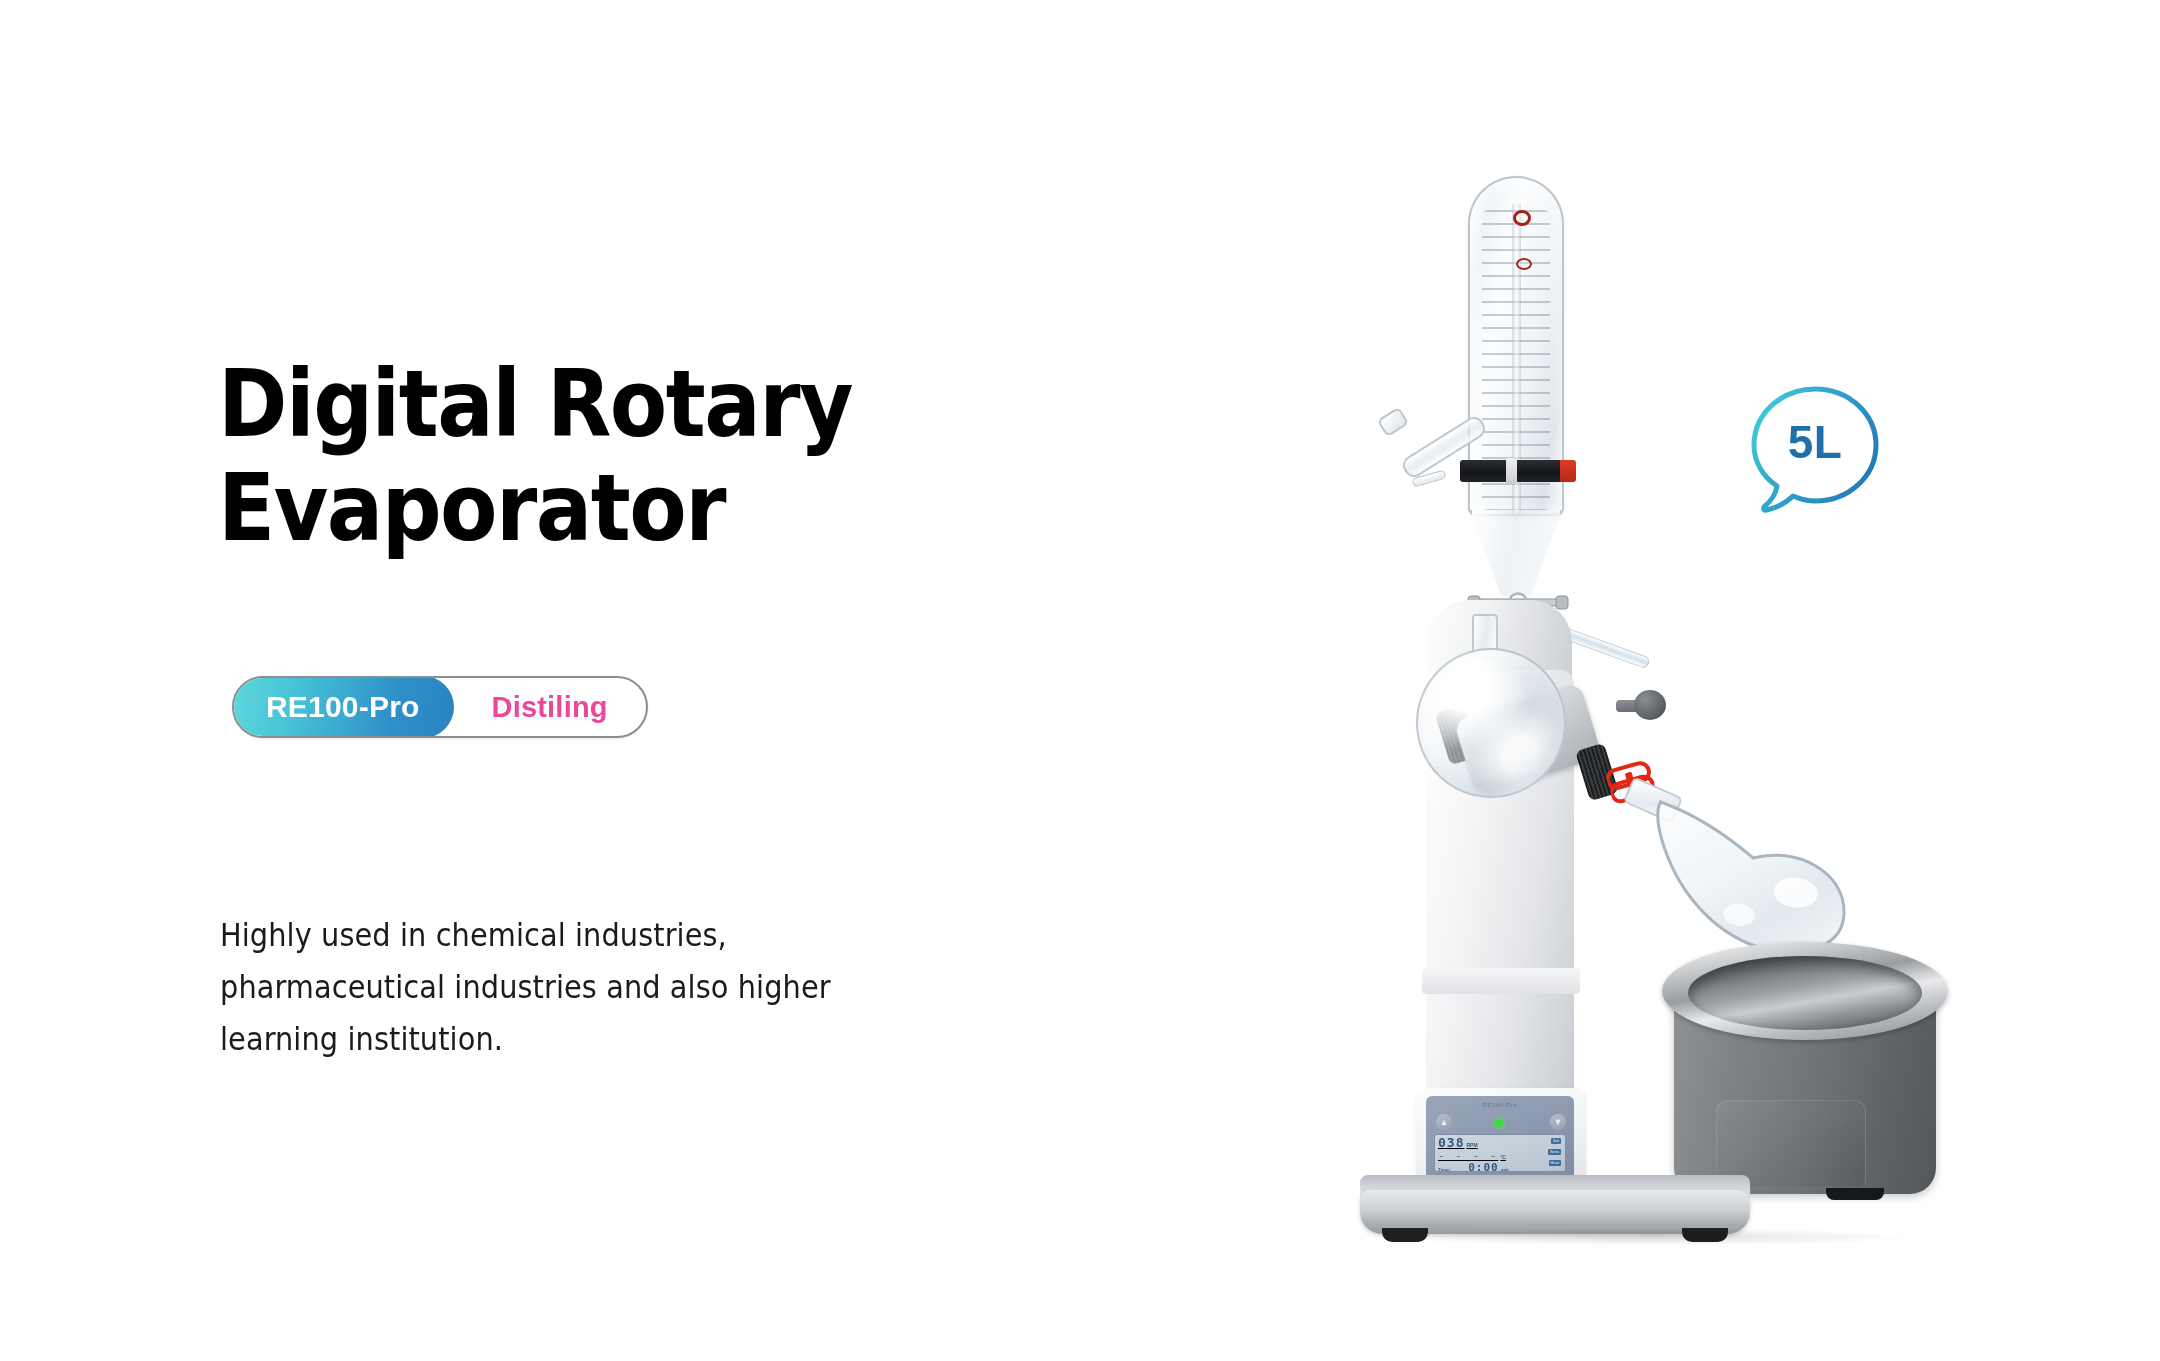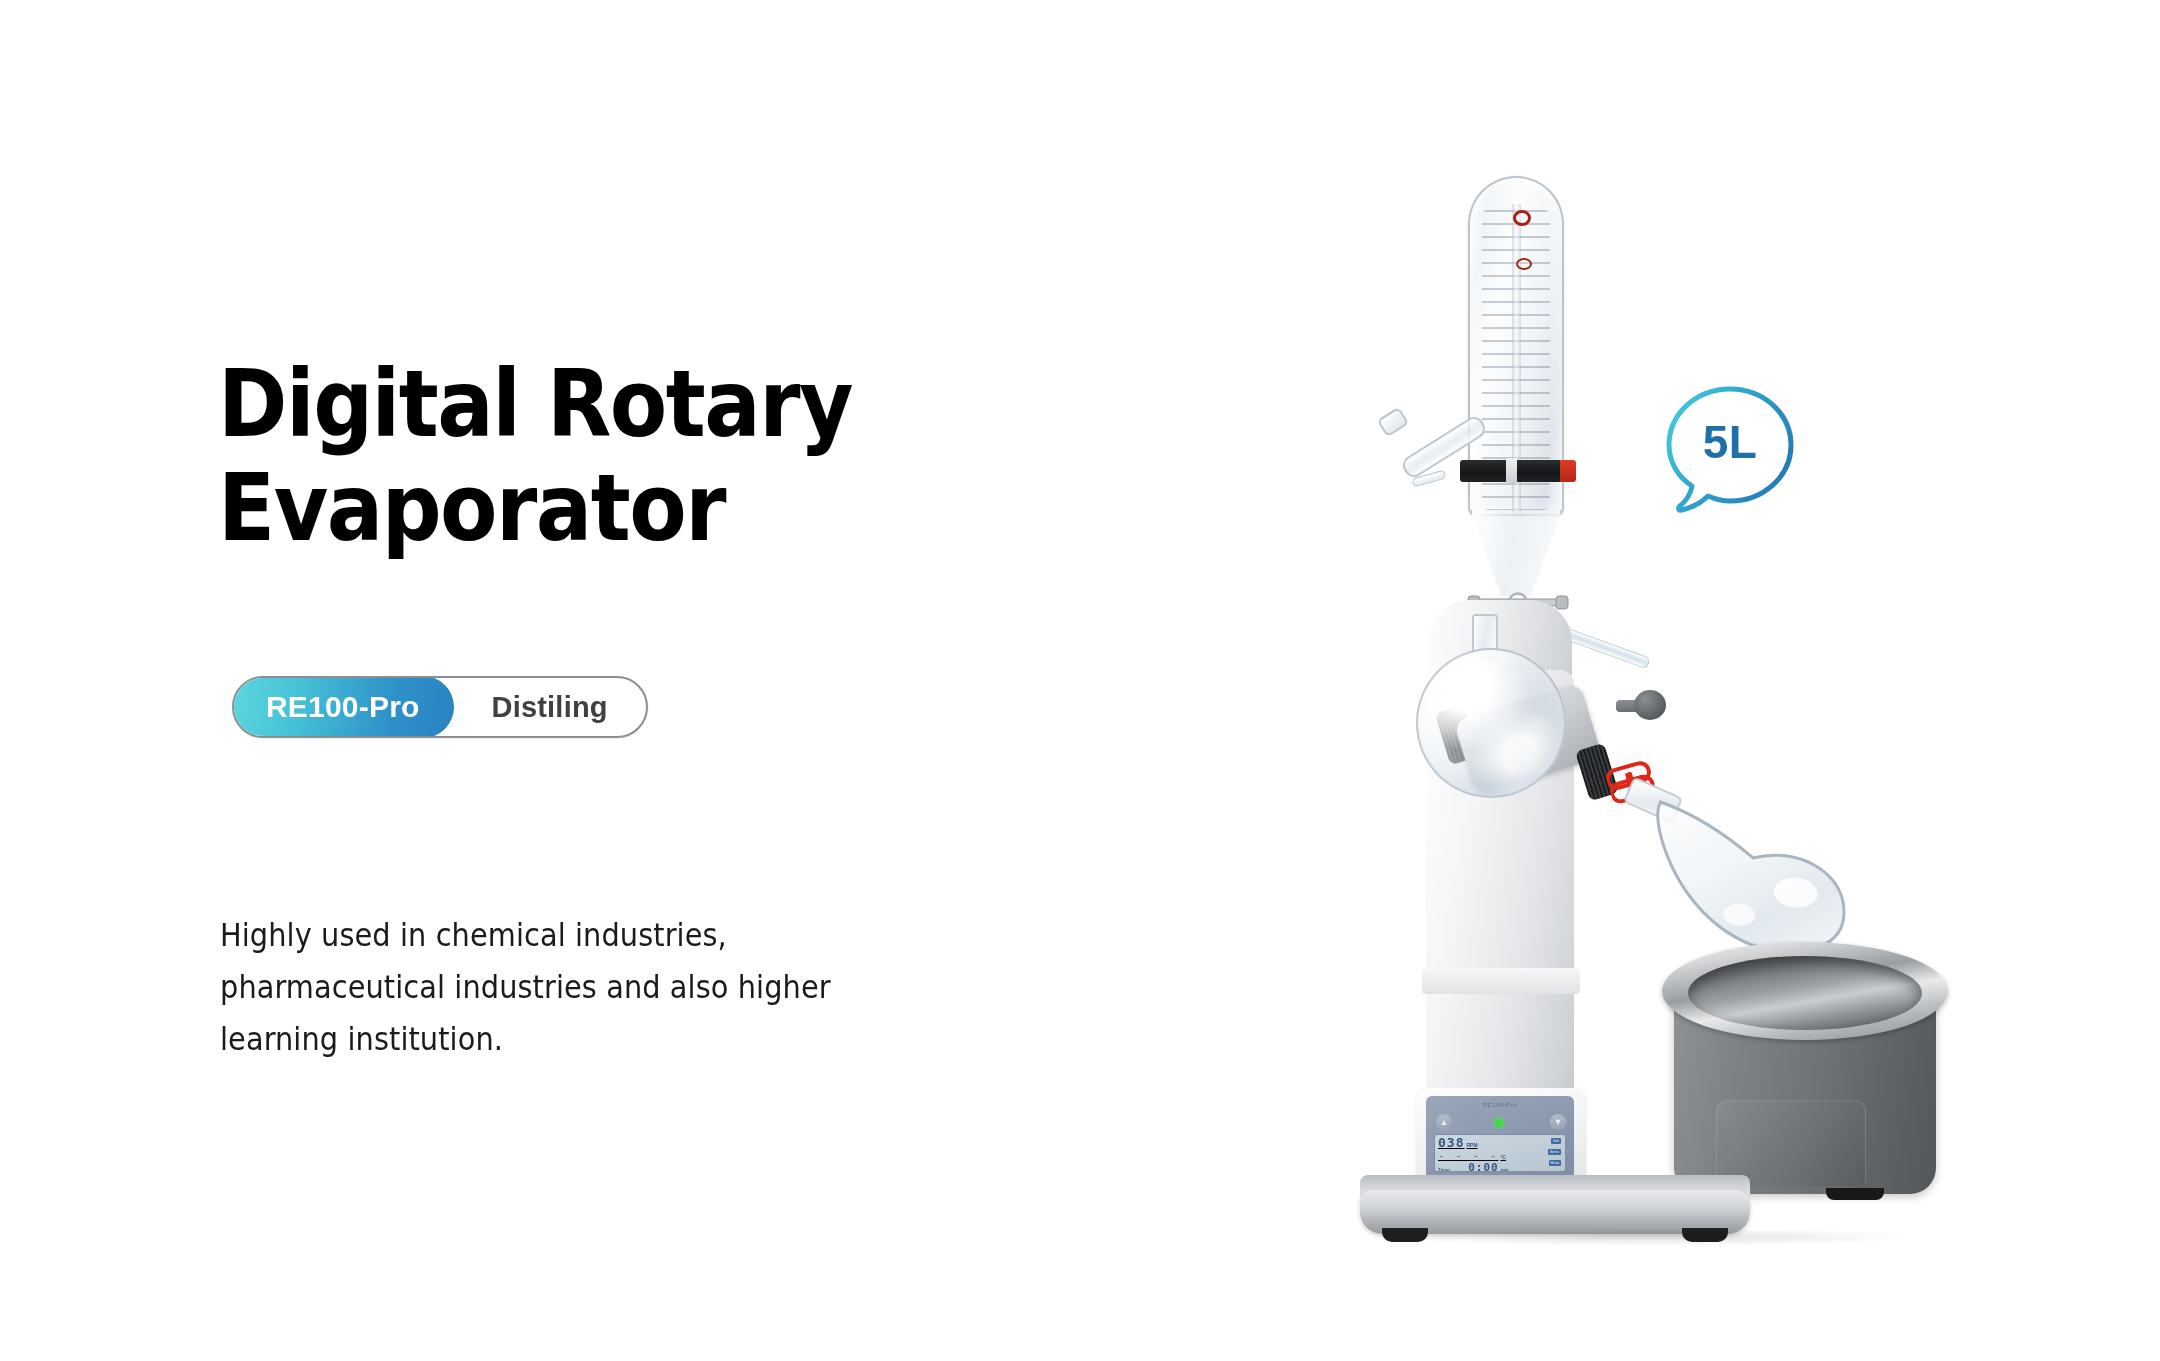--- a/index.html
+++ b/index.html
@@ -69,21 +69,21 @@
     font-weight: 700;
     letter-spacing: .2px;
     min-width: 218px;
   }
 
   .pill-right {
     display: flex;
     align-items: center;
     justify-content: center;
     padding: 0 38px;
-    color: #404040;
+    color: #ec4899;
     font-size: 29px;
     font-weight: 700;
     letter-spacing: .2px;
     min-width: 190px;
   }
 
   .product-desc {
     position: absolute;
     left: 220px;
     top: 910px;
@@ -91,21 +91,21 @@
     font-family: "DejaVu Sans Condensed", "Liberation Sans Narrow", "Liberation Sans", sans-serif;
     font-size: 32px;
     line-height: 1.62;
     color: #1b1b1b;
     letter-spacing: .1px;
   }
 
   
   .bubble {
     position: absolute;
-    left: 1661px;
+    left: 1746px;
     top: 383px;
     width: 138px;
     height: 132px;
   }
   .bubble svg { display: block; width: 100%; height: 100%; }
   .bubble-text {
     position: absolute;
     left: 0; top: 0; right: 0;
     height: 118px;
     display: flex;

